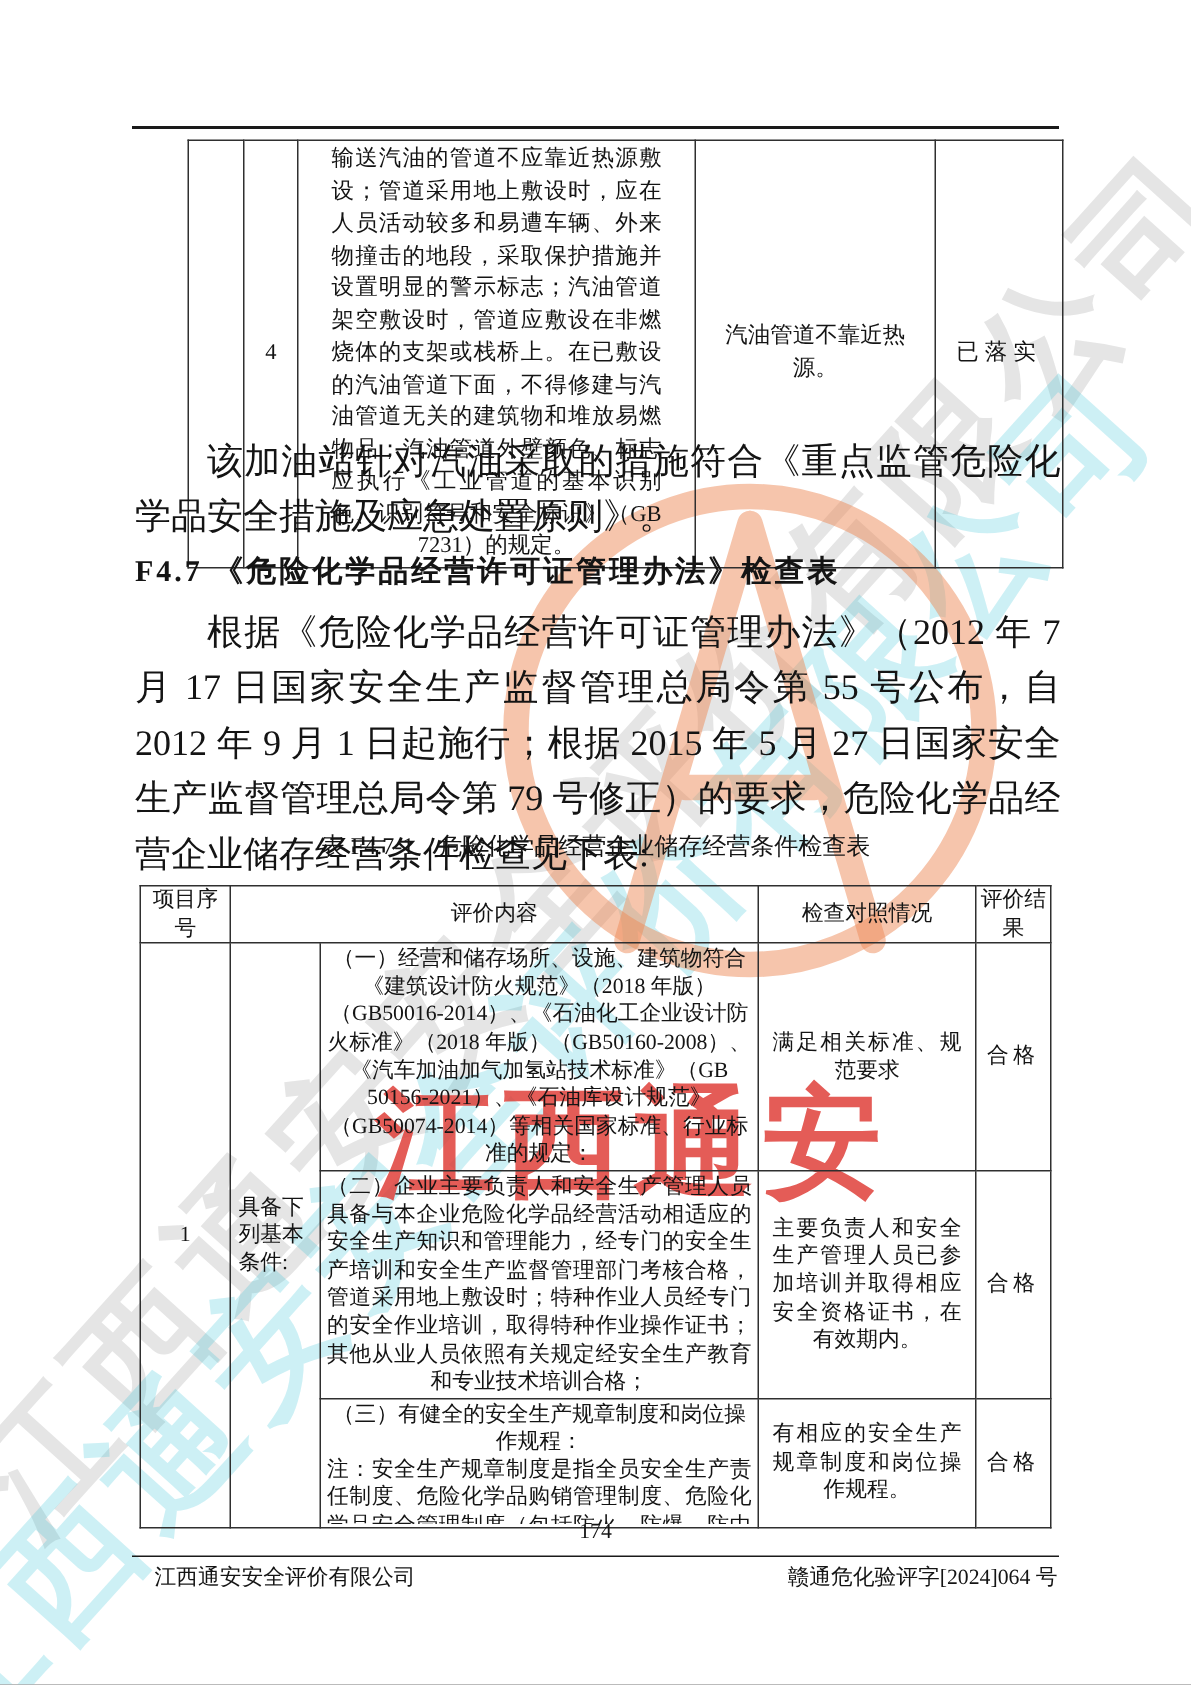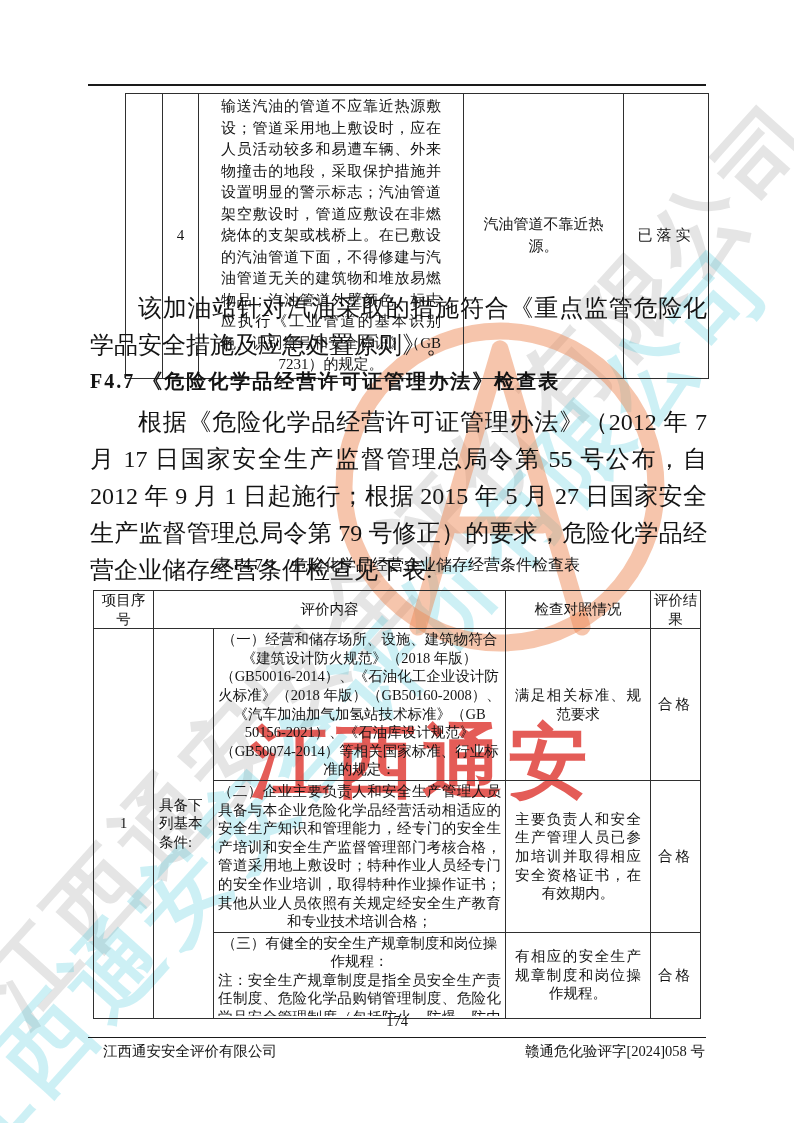--- a/index.html
+++ b/index.html
@@ -152,16 +152,16 @@
         </td>
         <td class="c-check">有相应的安全生产规章制度和岗位操作规程。</td>
         <td class="c-res">合格</td>
       </tr>
     </tbody>
       </table>
 
     <div class="pg-num">174</div>
     <div class="ft-rule"></div>
     <div class="ft-left">江西通安安全评价有限公司</div>
-    <div class="ft-right">赣通危化验评字[2024]058 号</div>
+    <div class="ft-right">赣通危化验评字[2024]064 号</div>
 
   </div>
 </div>
 
 </body></html>

